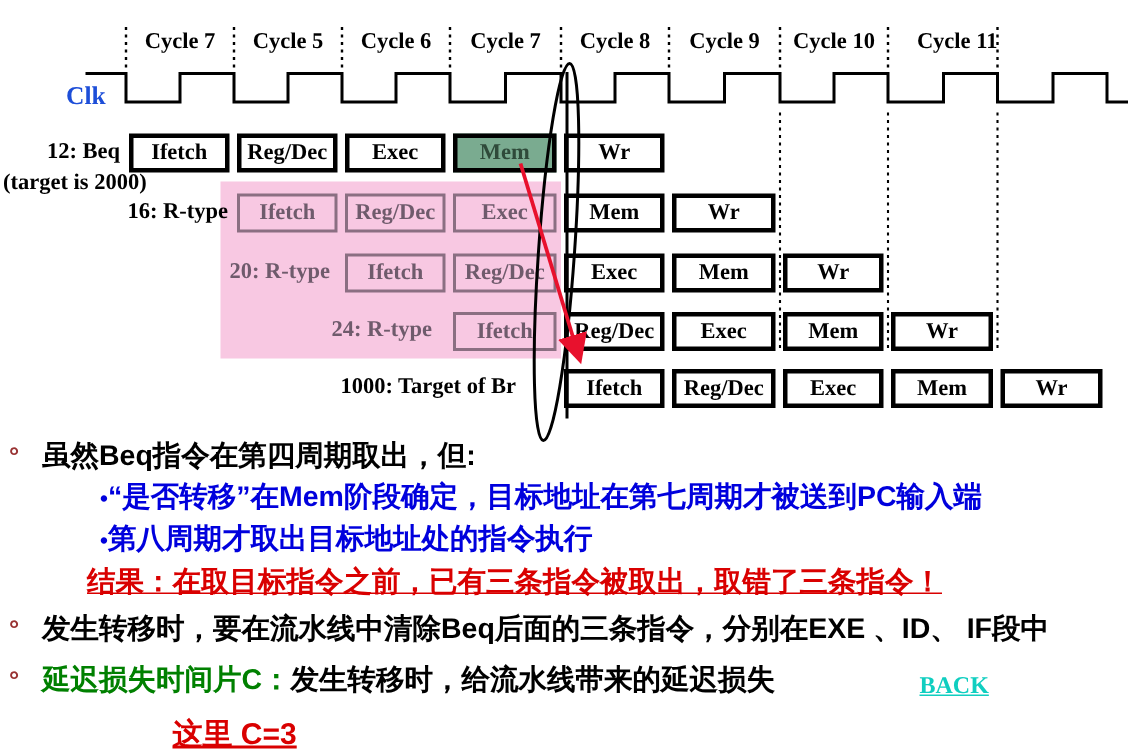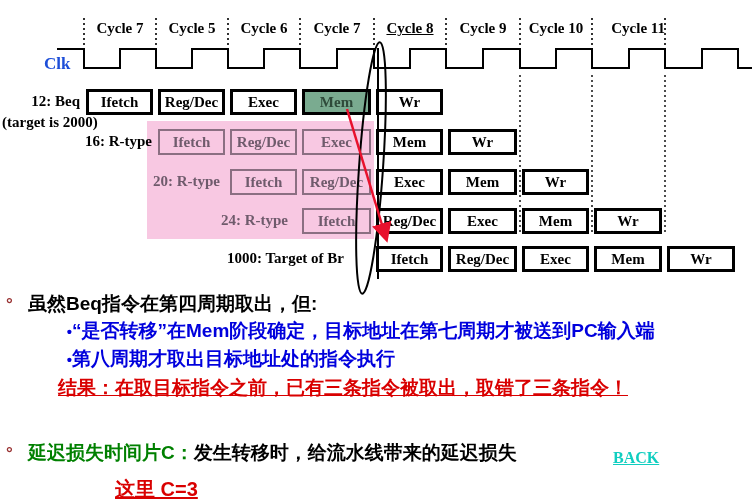--- a/index.html
+++ b/index.html
@@ -54,21 +54,21 @@
     </svg>
 
   <div id="pink-region" style="left:147px;top:121px;width:227px;height:118px;"></div>
 
   <div id="clk-label" style="left:44px;top:54px;">Clk</div>
 
   <div class="cycle-label" style="left: 84px; width: 72px;">Cycle 7</div>
     <div class="cycle-label" style="left: 156px; width: 72px;">Cycle 5</div>
     <div class="cycle-label" style="left: 228px; width: 72px;">Cycle 6</div>
     <div class="cycle-label" style="left: 300px; width: 74px;">Cycle 7</div>
-    <div class="cycle-label" style="left: 374px; width: 72px; text-decoration: underline;">Cycle 8</div>
+    <div class="cycle-label" style="left: 374px; width: 72px;">Cycle 8</div>
     <div class="cycle-label" style="left: 446px; width: 74px;">Cycle 9</div>
     <div class="cycle-label" style="left: 520px; width: 72px;">Cycle 10</div>
     <div class="cycle-label" style="left: 592px; width: 73px; text-align: right;">Cycle 11</div>
     <div id="diagram">
       <div class="row-label" style="right: 676px; top: 93px;">12: Beq</div>
       <div class="sub-label" style="left: 2px; top: 114px;">(target is 2000)</div>
       <div class="box" style="left: 86px; width: 67px; top: 89px;">Ifetch</div>
       <div class="box" style="left: 158px; width: 67px; top: 89px;">Reg/Dec</div>
       <div class="box" style="left: 230px; width: 67px; top: 89px;">Exec</div>
       <div class="box highlight" style="left: 302px; width: 69px; top: 89px;">Mem</div>
@@ -119,20 +119,23 @@
   </div>
 
   <div class="note blue" style="left:56px;top:346px;">
     <span class="bullet-dot">•</span><span>第八周期才取出目标地址处的指令执行</span>
   </div>
 
   <div class="note red" style="left:58px;top:375px;">
     <span>结果：在取目标指令之前，已有三条指令被取出，取错了三条指令！</span>
   </div>
 
+  <div class="note" style="left:6px;top:406px;">
+    <span class="bullet-ring">°</span><span>发生转移时，要在流水线中清除Beq后面的三条指令，分别在EXE 、ID、 IF段中</span>
+  </div>
 
   <div class="note" style="left:6px;top:440px;">
     <span class="bullet-ring">°</span><span class="seg-green">延迟损失时间片C：</span><span class="seg-black">发生转移时，给流水线带来的延迟损失</span>
   </div>
 
   <a id="back-link">BACK</a>
 
   <div class="note red" style="left:115px;top:476px;font-size:20px;">
     <span>这里 C=3</span>
   </div>

